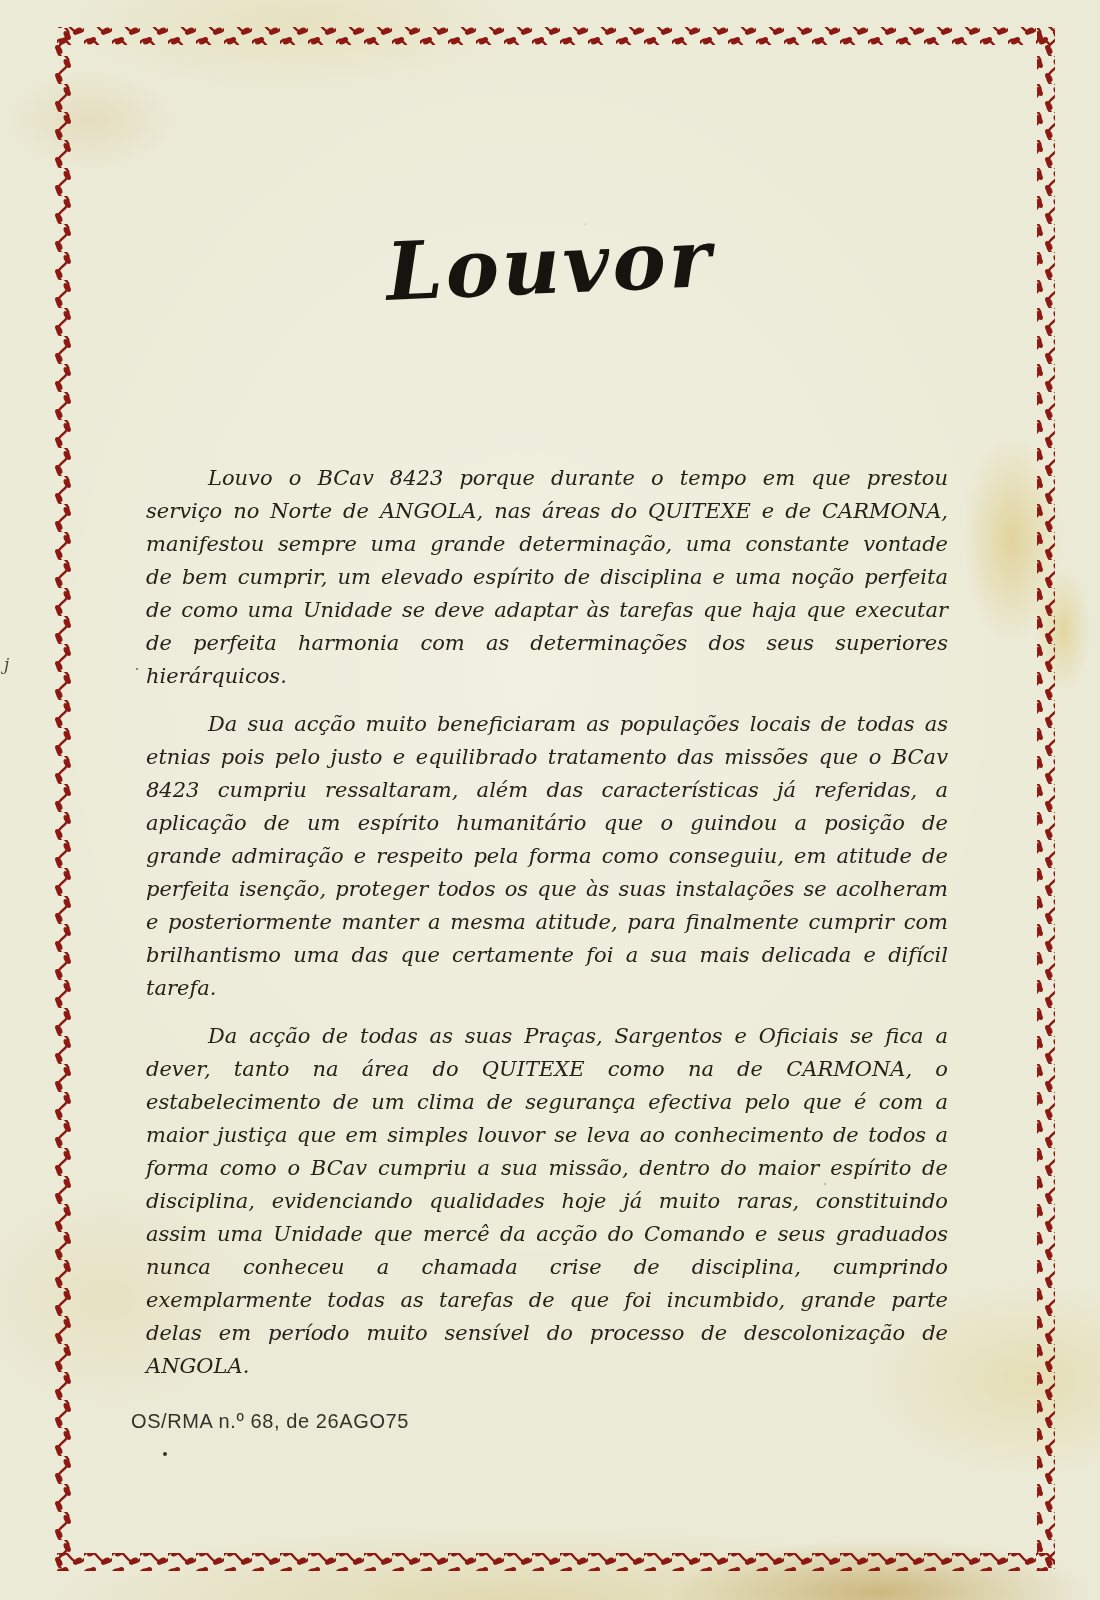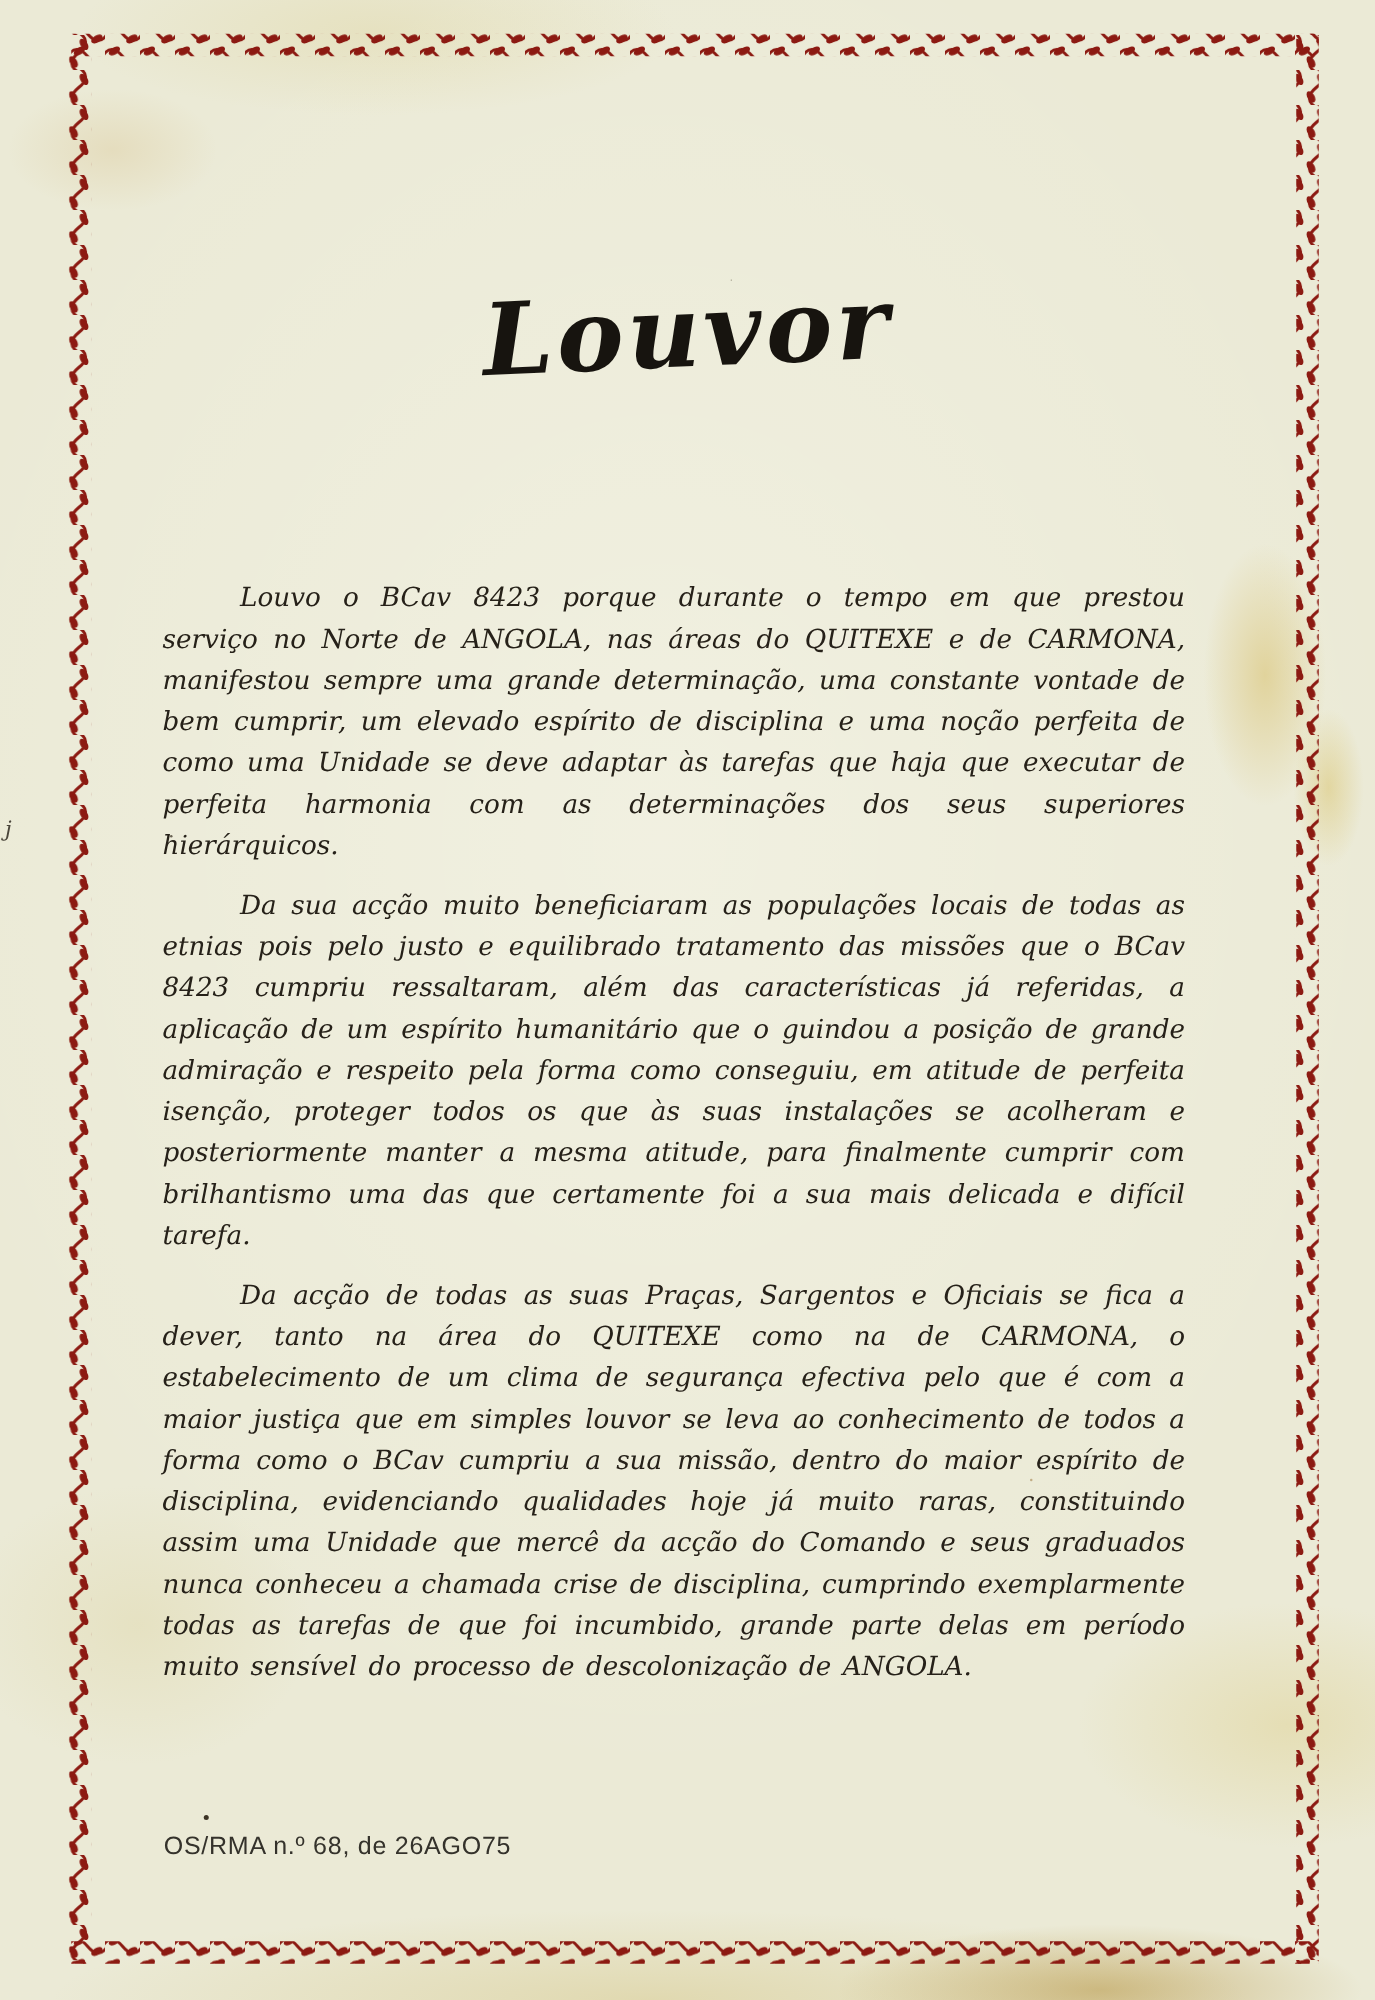--- a/index.html
+++ b/index.html
@@ -56,24 +56,24 @@
     top: 462px;
     left: 130px;
     width: 818px;
     font-style: italic;
     font-size: 21px;
     line-height: 33px;
     color: var(--ink);
     text-align: justify;
     word-spacing: 2.5px;
   }
-  .body-text p { margin: 0 0 15px 0; text-indent: 62px; }
+  .body-text p { margin: 0 0 15px 16px; text-indent: 62px; }
   .reference {
     position: absolute;
-    top: 1466px;
+    top: 1410px;
     left: 131px;
     font-family: "Liberation Sans", sans-serif;
     font-size: 20px;
     letter-spacing: 0.6px;
     color: var(--reference-ink);
   }
   .speck {
     position: absolute;
     width: 4px; height: 4px;
     border-radius: 50%;

